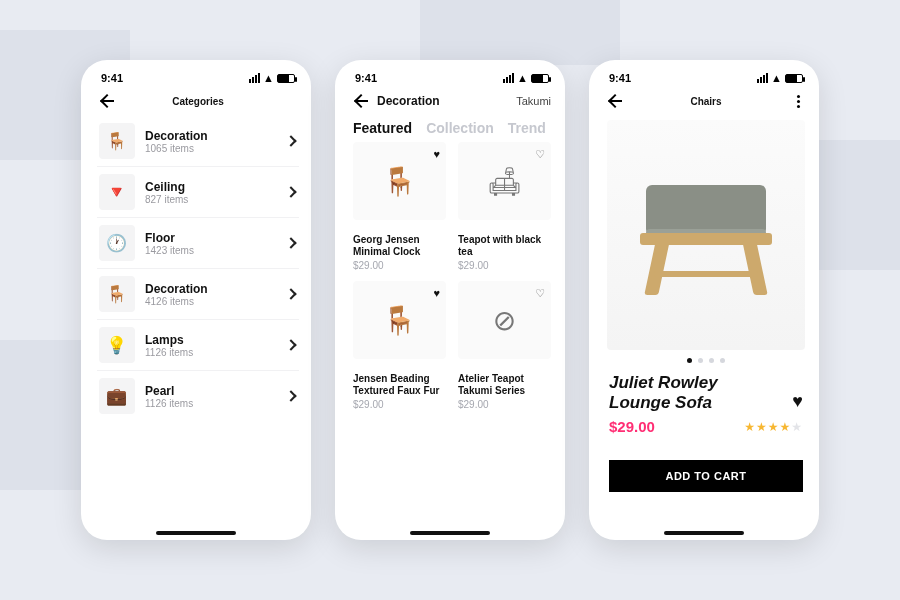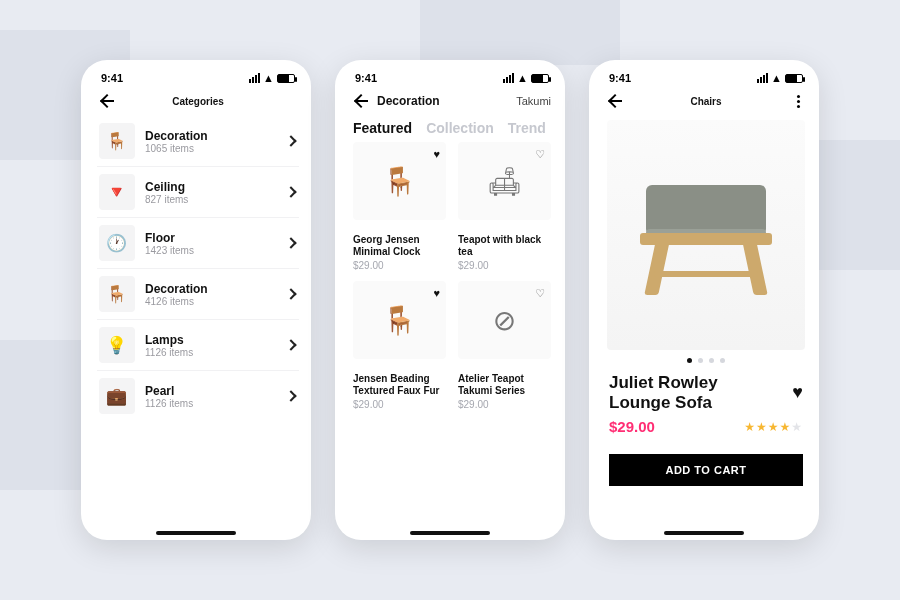--- a/index.html
+++ b/index.html
@@ -65,28 +65,28 @@
   .ottoman .leg { position:absolute; bottom:0; width:14px; height:54px; background:#cda96c; border-radius:3px; }
   .ottoman .leg.l { left:14px; transform:skewX(-12deg); }
   .ottoman .leg.r { right:14px; transform:skewX(12deg); }
   .ottoman .stretcher { position:absolute; left:18px; right:18px; bottom:18px; height:6px; background:#cda96c; border-radius:2px; }
 
   .dots { display:flex; gap:6px; justify-content:center; padding:8px 0 4px 0; }
   .dots span { width:5px; height:5px; border-radius:50%; background:#d5d7dd; }
   .dots span.active { background:#111; }
 
   .detail { padding:6px 16px 12px 16px; }
-  .detail-top { display:flex; justify-content:space-between; align-items:center; gap:10px; }
+  .detail-top { display:flex; justify-content:space-between; align-items:flex-end; gap:10px;font-style:italic; }
   .detail-title { font-size:17px; font-weight:800; color:#111; line-height:1.15; }
   .heart-lg { font-size:18px; color:#111; }
   .price-row { display:flex; justify-content:space-between; align-items:center; margin-top:6px; }
   .detail-price { color:#ff2e74; font-size:15px; font-weight:700; }
   .stars { color:#f7b732; font-size:12px; letter-spacing:1px; }
   .stars .dim { color:#e3e4e8; }
-  .add-btn { margin-top:19px; background:#000; color:#fff; text-align:center; font-size:11px; font-weight:700; padding:10px 0; letter-spacing:.5px; }
+  .add-btn { margin-top:25px; background:#000; color:#fff; text-align:center; font-size:11px; font-weight:700; padding:10px 0; letter-spacing:.5px; }
 
   .homebar { position:absolute; bottom:5px; left:50%; transform:translateX(-50%); width:80px; height:4px; background:#111; border-radius:3px; }
 
   
   .thumb.chair { color:#2c2c2c; } .thumb.lamp { color:#b58b55; } .thumb.clock { color:#aaa; }
   .thumb.bag { color:#2c2c2c; }
 </style>
 </head>
 <body>
 

